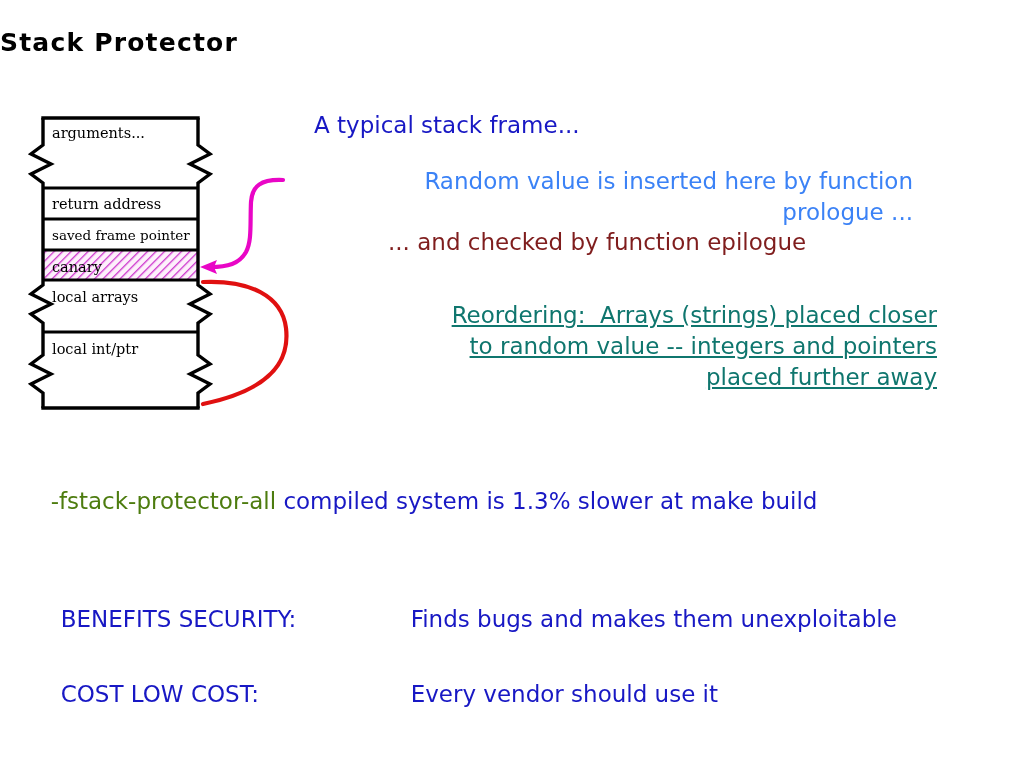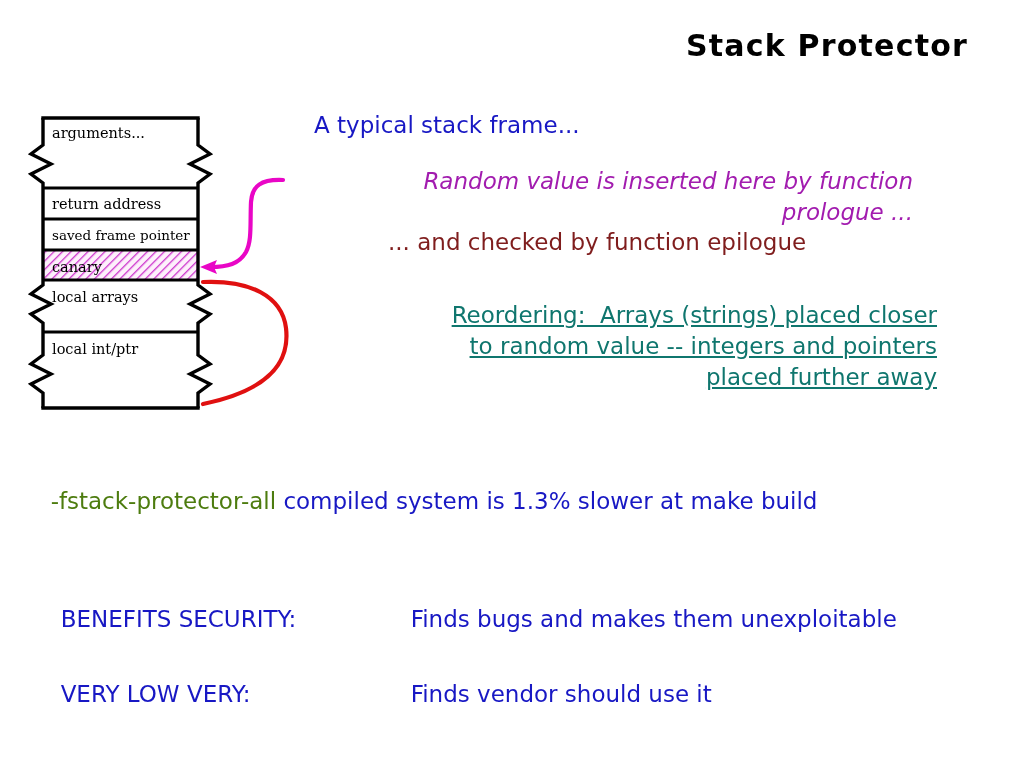--- a/index.html
+++ b/index.html
@@ -14,24 +14,24 @@
     overflow: hidden;
     font-family: "DejaVu Sans", sans-serif;
   }
 
   
   #slide-title {
     position: absolute;
     left: 0;
     top: 28px;
     width: 968px;
-    text-align: right;
+    text-align: left;
     font-family: "DejaVu Sans", sans-serif;
     font-weight: bold;
-    font-size: 30px;
+    font-size: 25px;
     letter-spacing: 1.2px;
     color: #000000;
   }
 
   
   #stack-diagram {
     position: absolute;
     left: 18px;
     top: 100px;
     width: 300px;
@@ -62,22 +62,21 @@
   }
   #note-typical-frame {
     left: 314px;
     top: 110px;
     color: #1818c4;
   }
   #note-random-value {
     left: 313px;
     top: 166px;
     width: 600px;
-    color: #a21caf;
-    font-style: italic;
+    color: #3b82f6;
   }
   #note-epilogue {
     left: 388px;
     top: 227px;
     color: #7f1d1d;
   }
   #note-reordering {
     left: 327px;
     top: 300px;
     width: 610px;
@@ -189,14 +188,14 @@
 
 <div class="body-line" id="line-perf">
   <span class="flag">-fstack-protector-all</span><span> compiled system is 1.3% slower at make build</span>
 </div>
 
 <div class="body-line" id="line-benefits">
   <span class="label-col">BENEFITS SECURITY:</span><span>Finds bugs and makes them unexploitable</span>
 </div>
 
 <div class="body-line" id="line-cost">
-  <span class="label-col">VERY LOW VERY:</span><span>Finds vendor should use it</span>
+  <span class="label-col">COST LOW COST:</span><span>Every vendor should use it</span>
 </div>
 
 </body></html>

